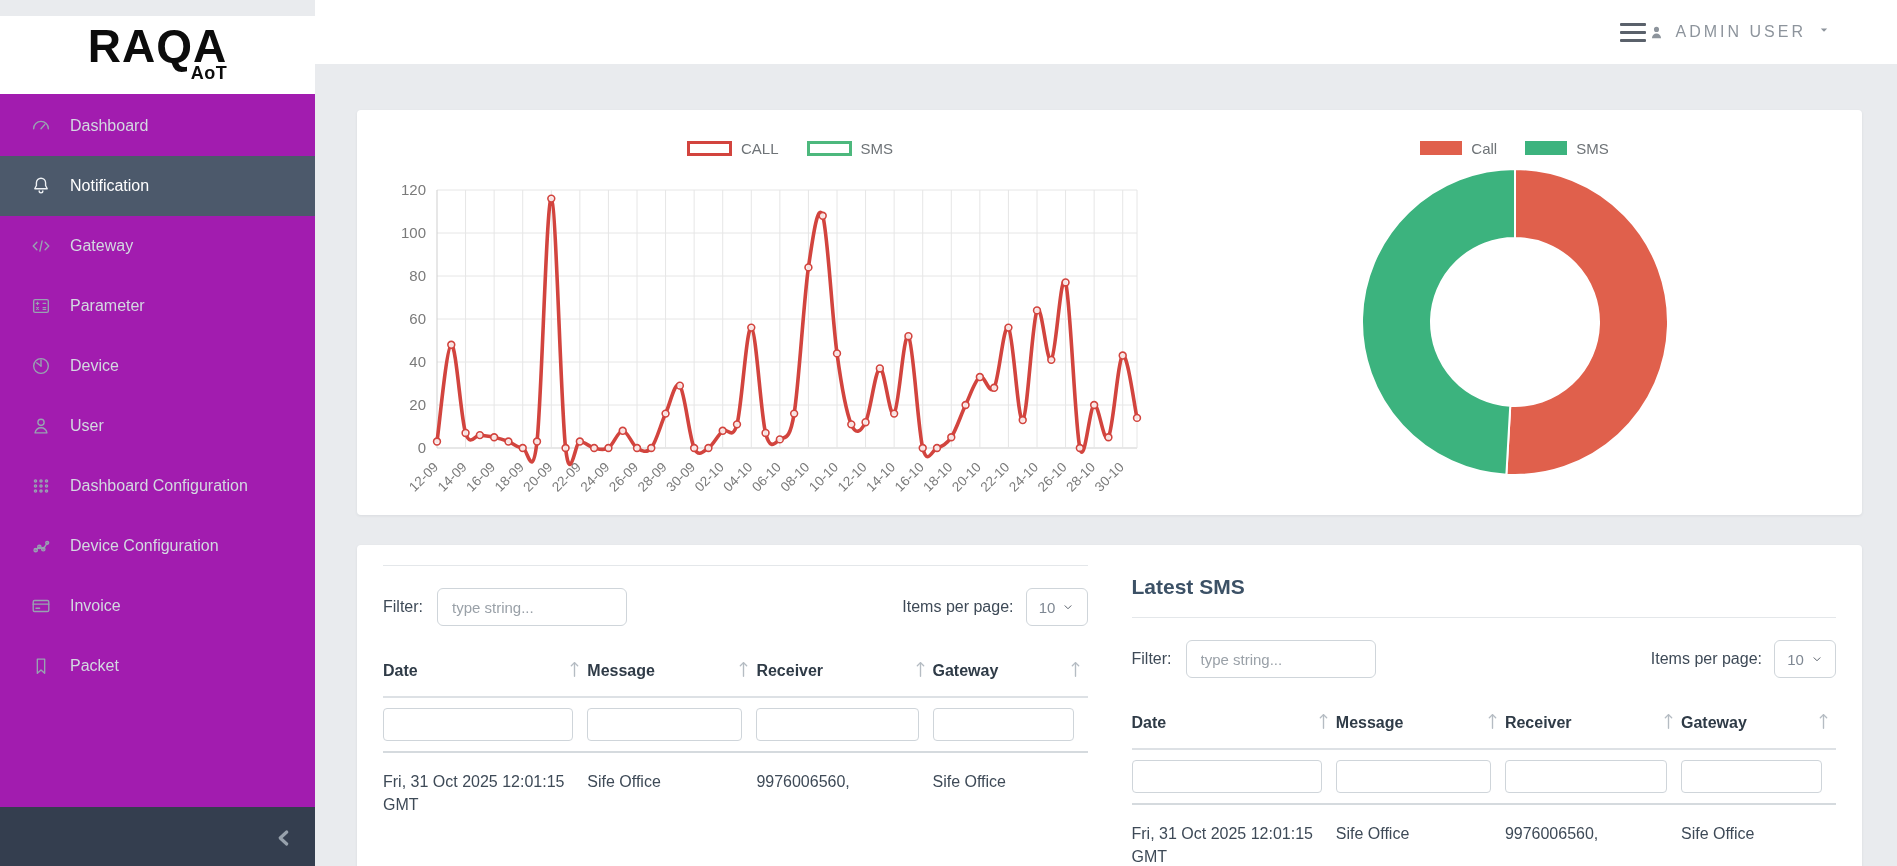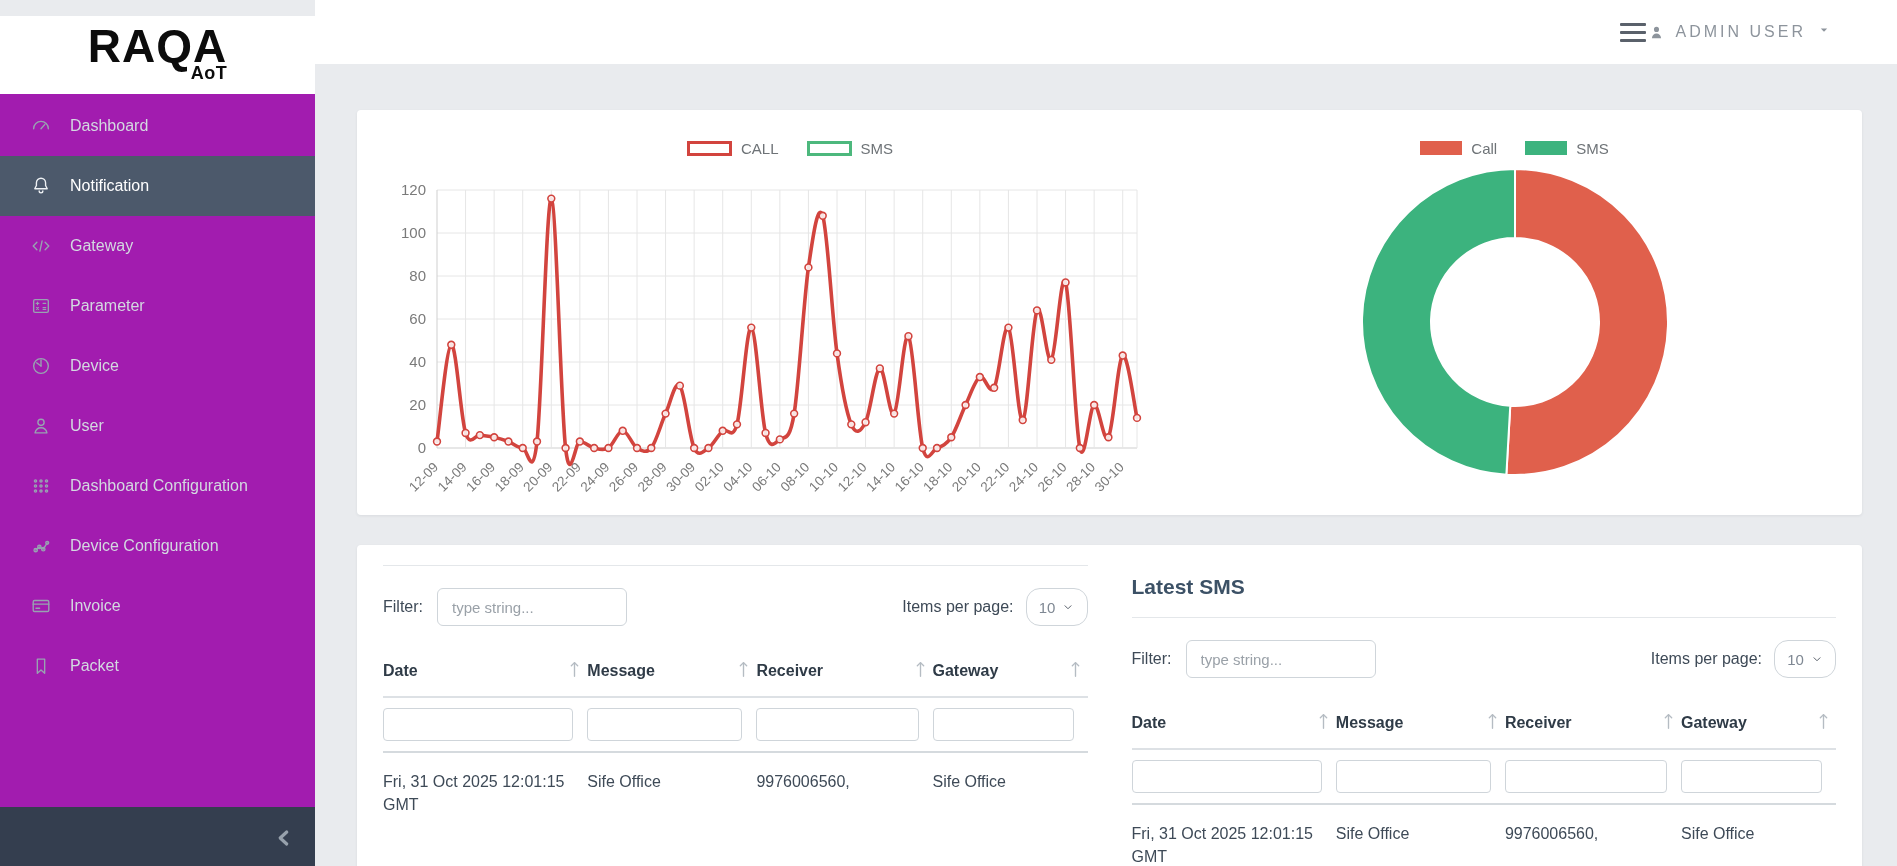--- a/index.html
+++ b/index.html
@@ -43,21 +43,21 @@
   
   #card-tables{left:357px;top:545px;width:1505px;height:380px;display:flex;gap:44px;padding:20px 26px;box-sizing:border-box;}
   .panel{flex:1;min-width:0;}
   .panel-title{font-size:21px;font-weight:700;color:#3c5166;padding:10px 0 18px;}
   .panel-divider{border:none;border-top:1px solid #e4e7ea;margin:0 0 22px;}
   .filter-row{display:flex;align-items:flex-start;justify-content:space-between;margin-bottom:20px;}
   .filter-left{display:flex;align-items:center;gap:14px;font-size:16px;color:#3e4a57;}
   .filter-input{width:190px;height:38px;border:1px solid #cfd5da;border-radius:6px;padding:0 14px;font-size:15px;color:#3e4a57;font-family:"Liberation Sans",sans-serif;box-sizing:border-box;outline:none;}
   .filter-input::placeholder{color:#9aa1a8;}
   .ipp{display:flex;align-items:center;gap:12px;font-size:16px;color:#3e4a57;}
-  .ipp-select{width:62px;height:38px;border:1px solid #cfd5da;border-radius:14px;display:flex;align-items:center;justify-content:center;gap:7px;font-size:15px;color:#7f8893;cursor:pointer;box-sizing:border-box;}
+  .ipp-select{width:62px;height:38px;border:1px solid #cfd5da;border-radius:6px;display:flex;align-items:center;justify-content:center;gap:7px;font-size:15px;color:#7f8893;cursor:pointer;box-sizing:border-box;}
   .ipp-select svg{width:12px;height:12px;stroke:#5a616b;fill:none;stroke-width:2;stroke-linecap:round;stroke-linejoin:round;}
   table.data-table{width:100%;border-collapse:collapse;table-layout:fixed;}
   .data-table th{font-size:16px;font-weight:700;color:#2f3b47;text-align:left;padding:13px 6px 13px 0;border-bottom:2px solid #dde1e5;cursor:pointer;}
   .th-inner{display:flex;align-items:center;justify-content:space-between;}
   .sort-arrow svg{width:13px;height:20px;stroke:#b5bcc3;fill:none;stroke-width:1.5;stroke-linecap:round;stroke-linejoin:round;}
   .data-table td.filter-cell{padding:10px 14px 10px 0;border-bottom:2px solid #d5dade;}
   .col-filter{width:100%;height:33px;border:1px solid #cfd5da;border-radius:4px;box-sizing:border-box;outline:none;padding:0 8px;font-family:"Liberation Sans",sans-serif;}
   .data-table td.cell{font-size:16px;color:#3e4a57;padding:17px 10px 6px 0;vertical-align:top;line-height:1.45;}
 </style>
 </head>

